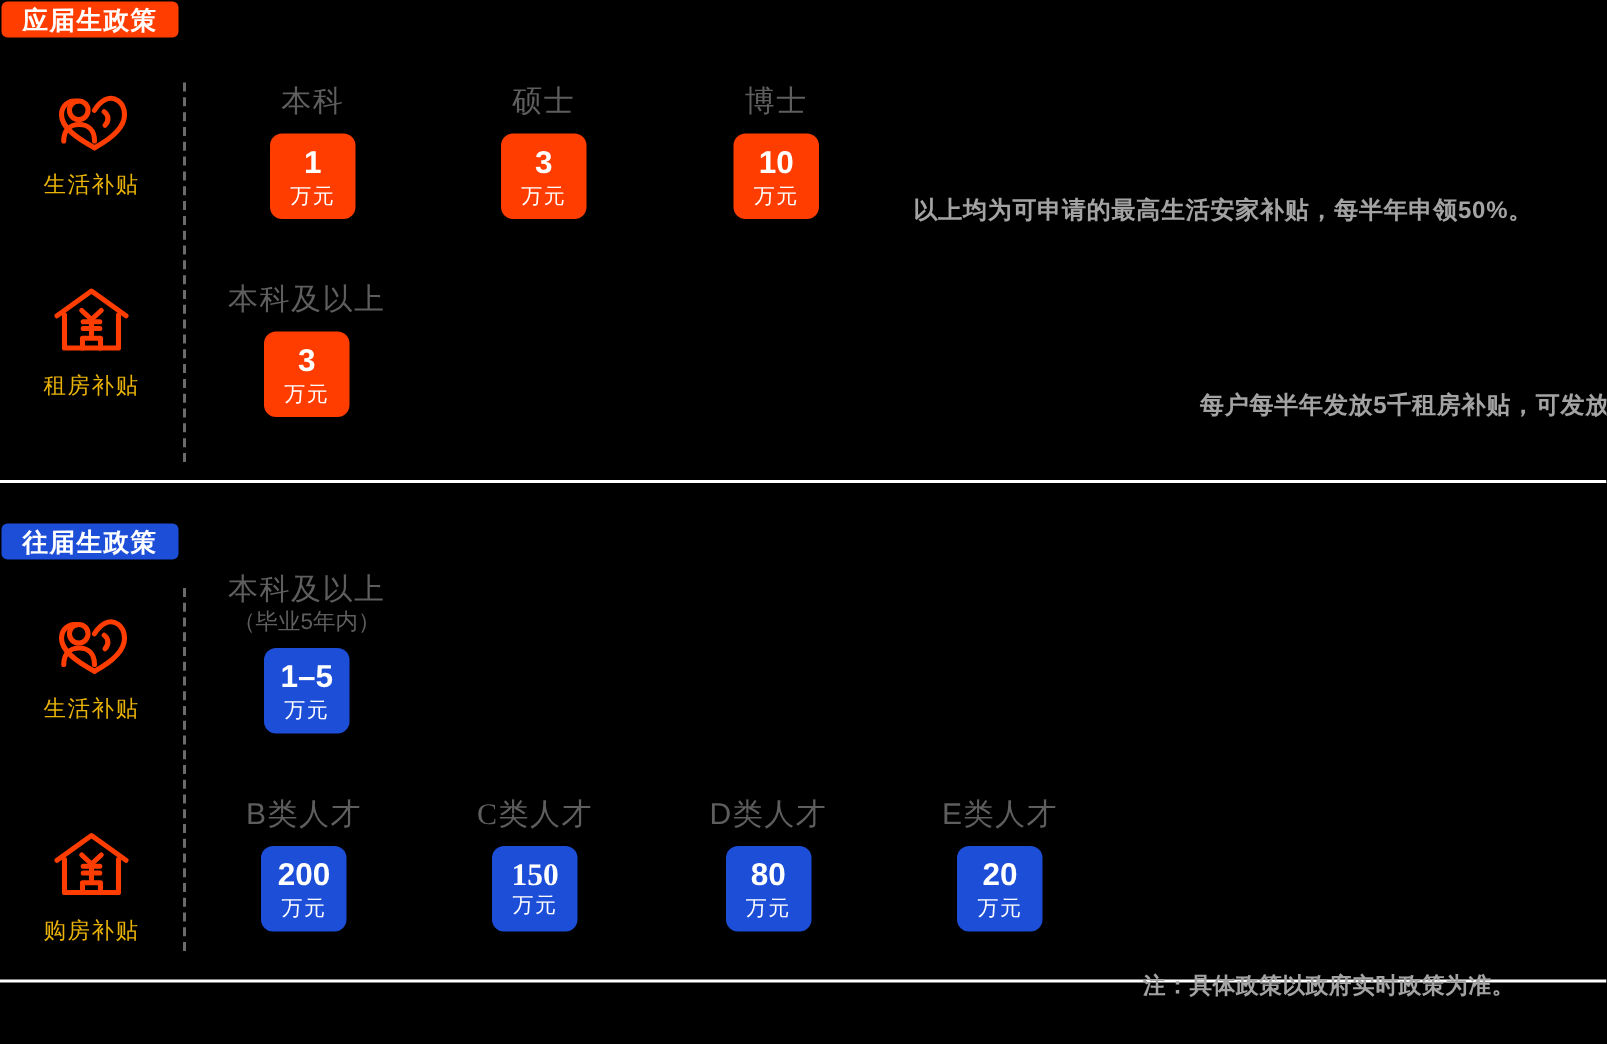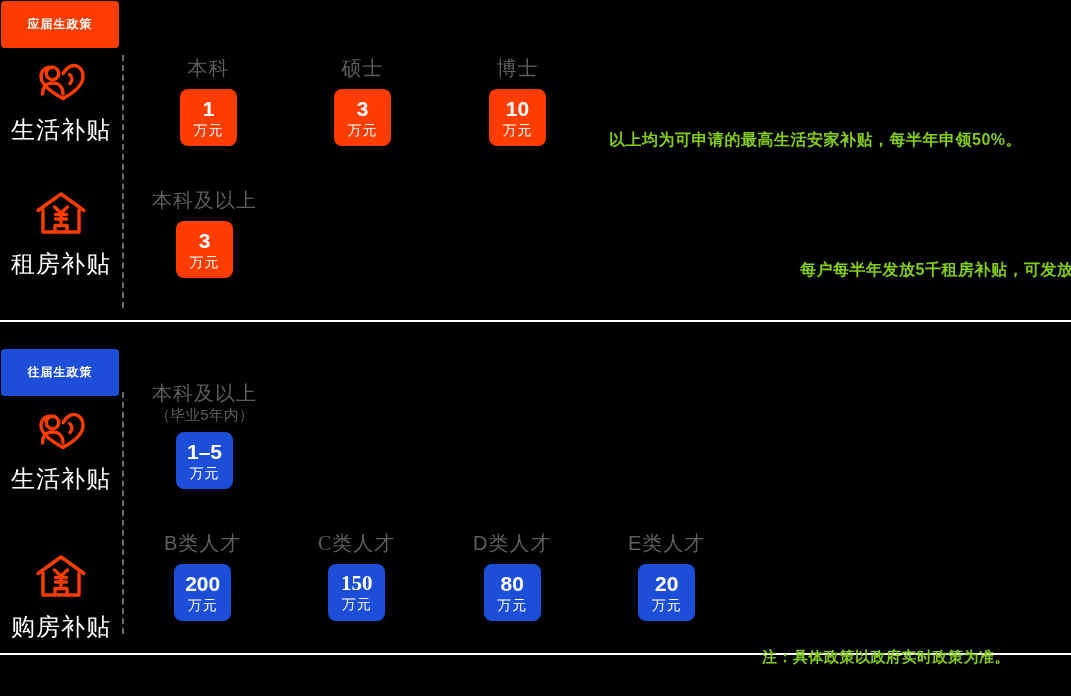--- a/index.html
+++ b/index.html
@@ -21,23 +21,23 @@
     inset: 0;
   }
 
   
   .badge {
     position: absolute;
     display: flex;
     align-items: center;
     justify-content: center;
     width: 118px;
-    height: 47px;
+    height: 24px;
     border-radius: 4px;
-    font-size: 12px;
+    font-size: 17px;
     font-weight: 600;
     letter-spacing: 1px;
     color: #ffffff;
     left: 1px;
   }
   .badge-fresh { top: 1px; background: #FF3D00; }
   .badge-past  { top: 349px; background: #1d4ed8; }
 
   
   .hrule {
@@ -68,22 +68,22 @@
     flex-direction: column;
     align-items: center;
   }
   .cat-icon {
     width: 56px;
     height: 46px;
     display: block;
   }
   .cat-label {
     margin-top: 12px;
-    font-size: 24px;
-    color: #ffffff;
+    font-size: 15px;
+    color: #eab308;
     letter-spacing: 1px;
     white-space: nowrap;
   }
 
   .cat-life-1  { top: 56px; }
   .cat-rent-1  { top: 190px; }
   .cat-life-2  { top: 405px; }
   .cat-buy-2   { top: 553px; }
 
   
@@ -131,21 +131,21 @@
     letter-spacing: 1px;
   }
   .chip-fresh { background: #FF3D00; }
   .chip-past  { background: #1d4ed8; }
 
   
   .note {
     position: absolute;
     font-size: 16px;
     font-weight: 700;
-    color: #84cc16;
+    color: #a3a3a3;
     letter-spacing: 0.5px;
     white-space: nowrap;
   }
   .note-life { left: 609px; top: 130px; }
   .note-rent { left: 800px; top: 260px; }
   .note-foot { left: 762px; top: 648px; font-size: 15px; }
 </style>
 </head>
 <body>
 

